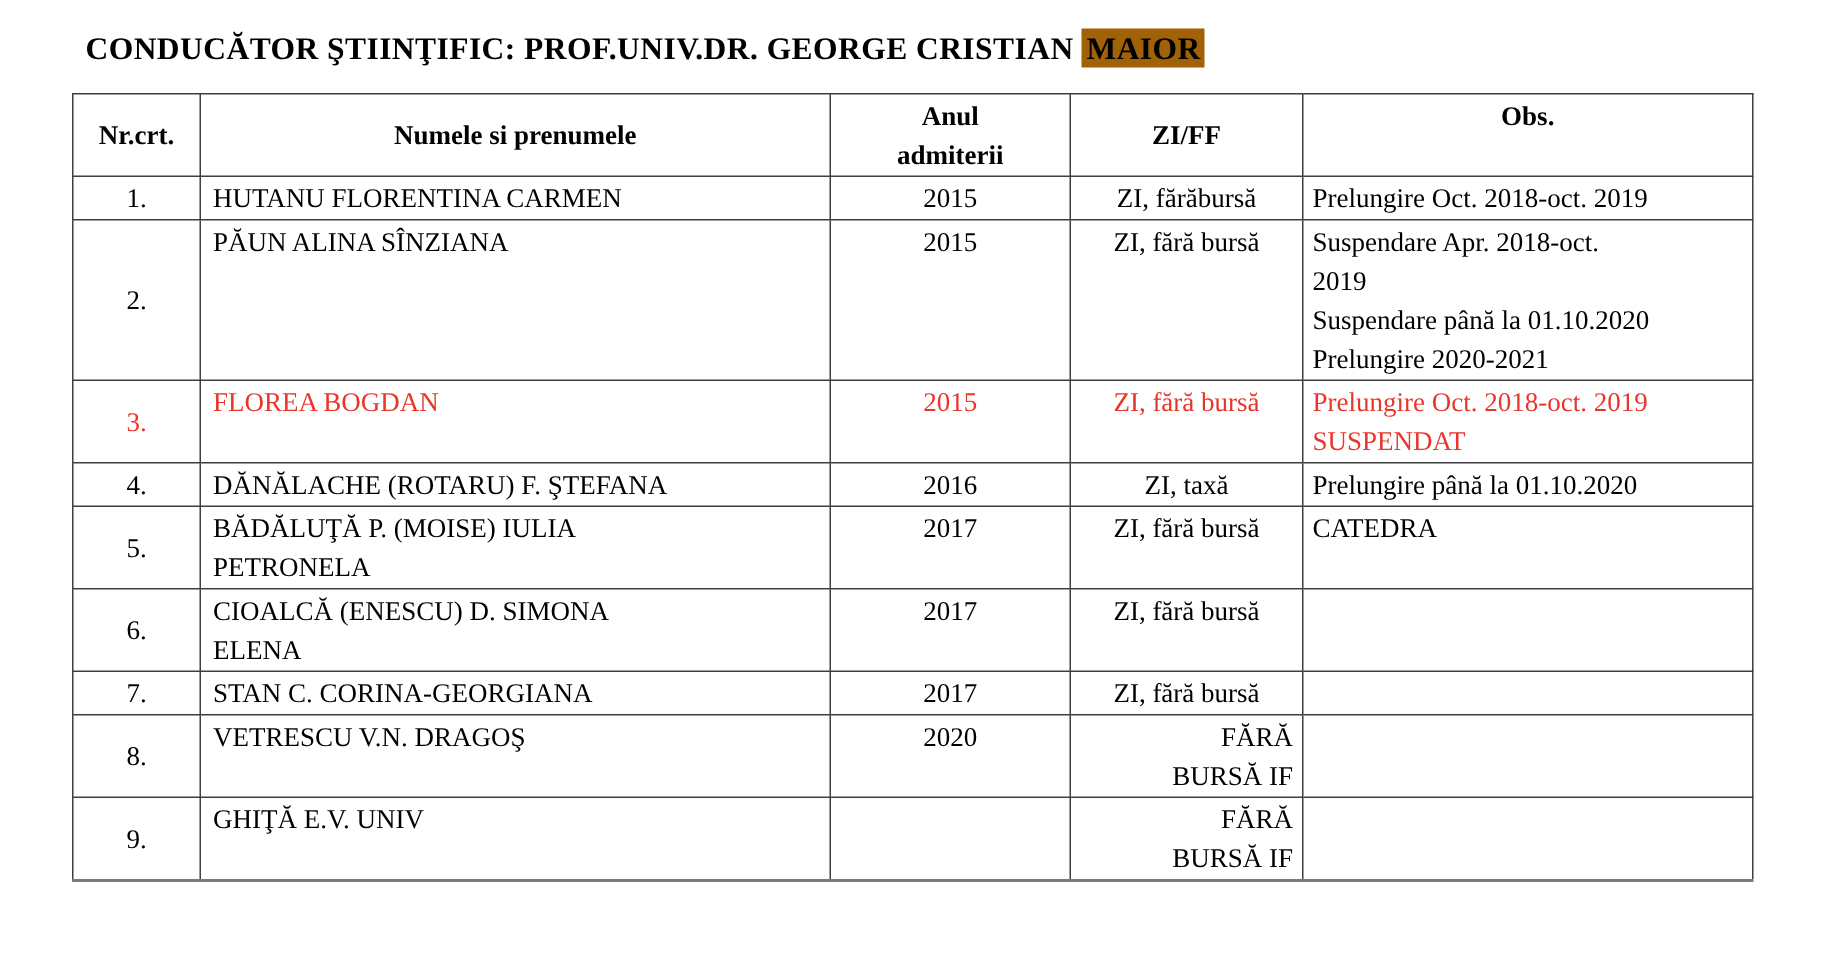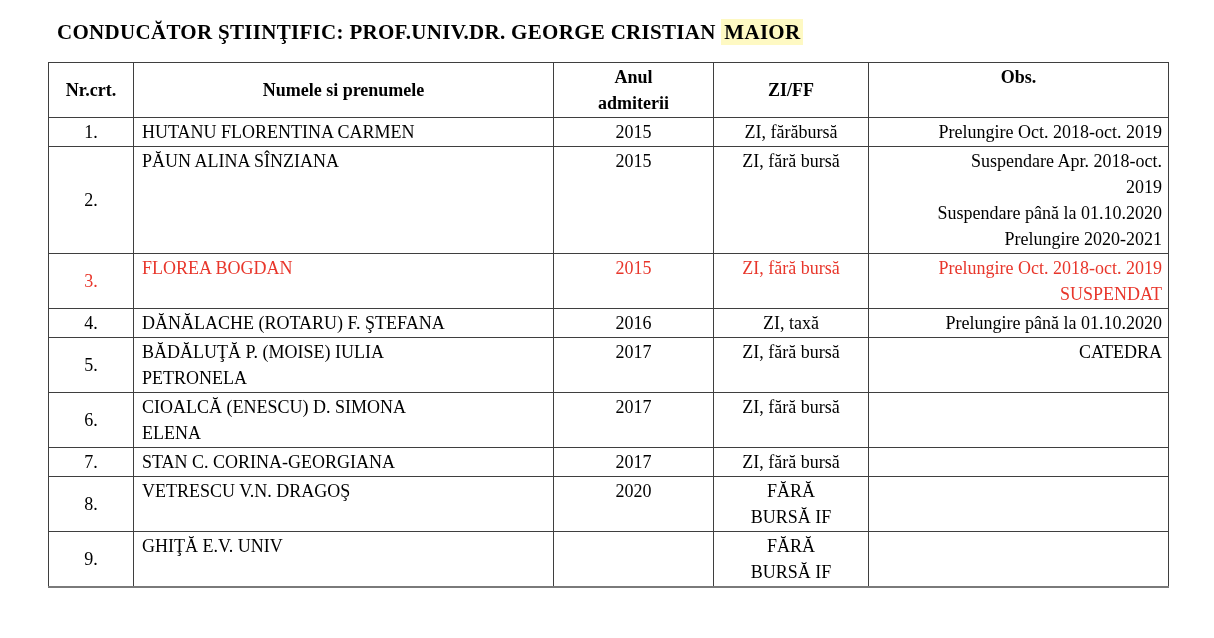--- a/index.html
+++ b/index.html
@@ -57,29 +57,29 @@
   .doc-table th.th-obs { vertical-align: top; margin-left: 26px; }
   .col-nr   { width: 85px; }
   .col-name { width: 420px; }
   .col-year { width: 160px; }
   .col-ziff { width: 155px; }
   .col-obs  { width: 300px; }
   td.c-nr   { text-align: center; vertical-align: middle; }
   td.c-name { text-align: left; padding-left: 8px; }
   td.c-year { text-align: center; }
   td.c-ziff { text-align: center; }
-  td.c-ziff.left { text-align: center; margin-top: 45px; }
-  td.c-obs  { text-align: right; }
+  td.c-ziff.left { text-align: right; margin-top: 45px; }
+  td.c-obs  { text-align: left; }
 </style>
 </head>
 <body>
 
 <div class="page">
 
-  <h1 class="title"><span>CONDUCĂTOR ŞTIINŢIFIC: PROF.UNIV.DR. GEORGE CRISTIAN </span><span class="hl" style="background: #fef9c3;">MAIOR</span></h1>
+  <h1 class="title"><span>CONDUCĂTOR ŞTIINŢIFIC: PROF.UNIV.DR. GEORGE CRISTIAN </span><span class="hl" style="background: #a16207;">MAIOR</span></h1>
 
   <table class="doc-table">
     <colgroup>
       <col class="col-nr">
       <col class="col-name">
       <col class="col-year">
       <col class="col-ziff">
       <col class="col-obs">
     </colgroup>
     <thead>

